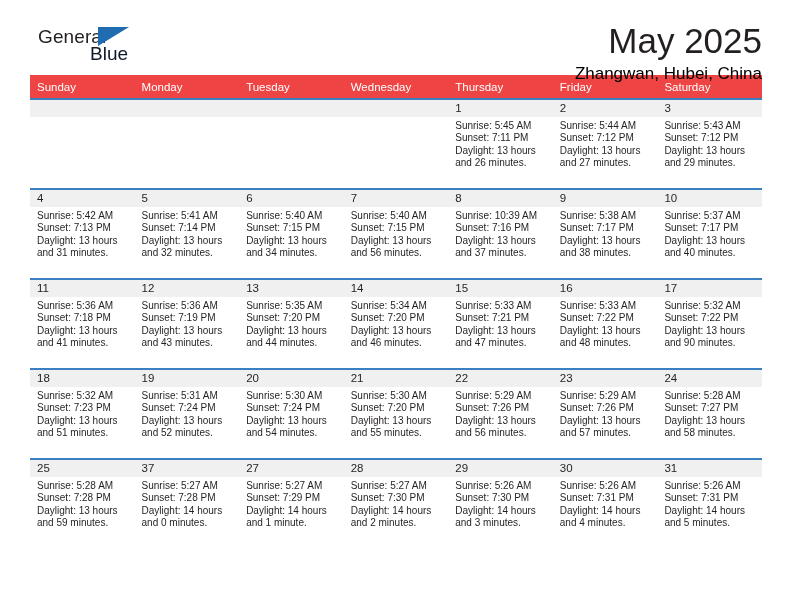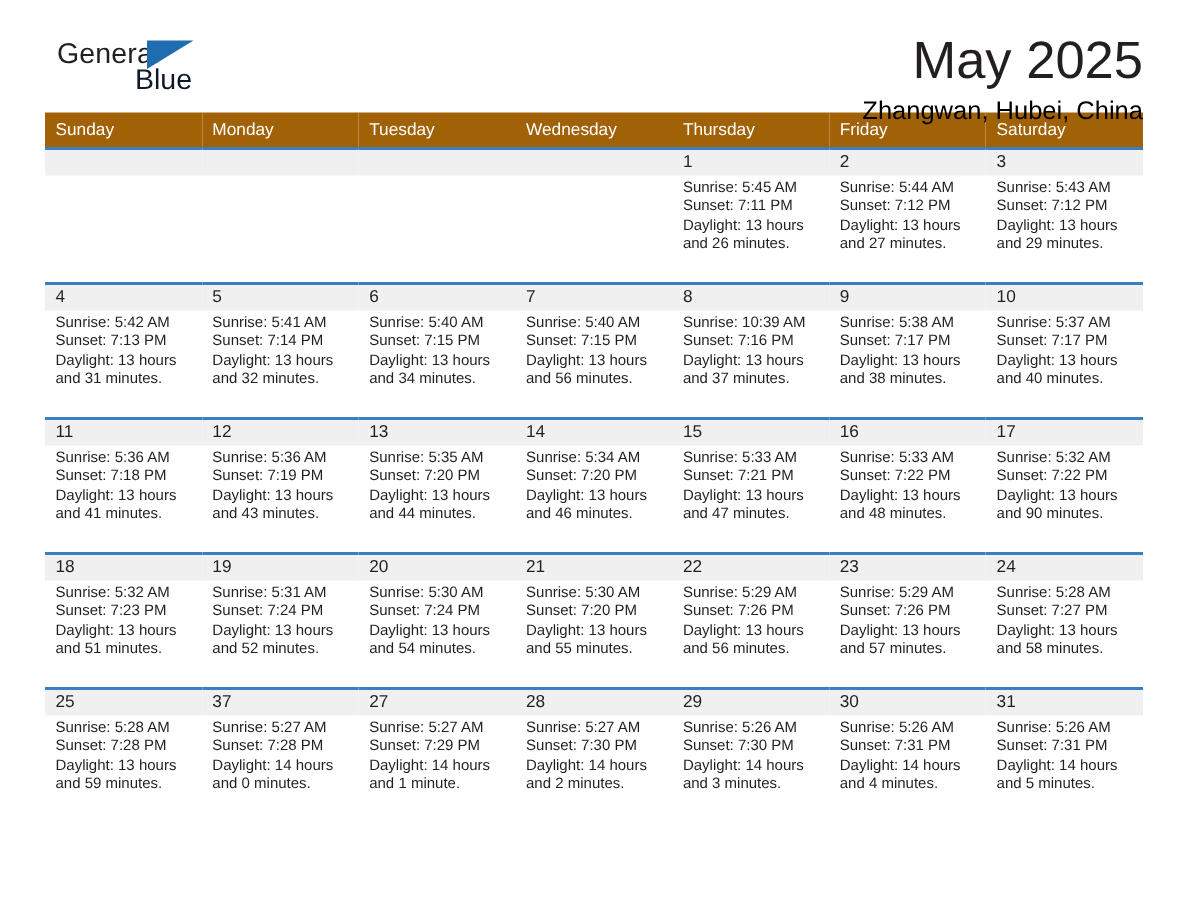--- a/index.html
+++ b/index.html
@@ -81,21 +81,21 @@
   }
 
   
   .calendar {
     width: 732px;
     border-collapse: collapse;
     table-layout: fixed;
     margin-top: 3px;
   }
   .calendar th {
-    background: #a16207;
+    background: #ef4444;
     color: #ffffff;
     font-size: 11.5px;
     font-weight: normal;
     text-align: left;
     padding: 5px 0 5px 7px;
     height: 13px;
     border: none;
   }
   .calendar td {
     vertical-align: top;

